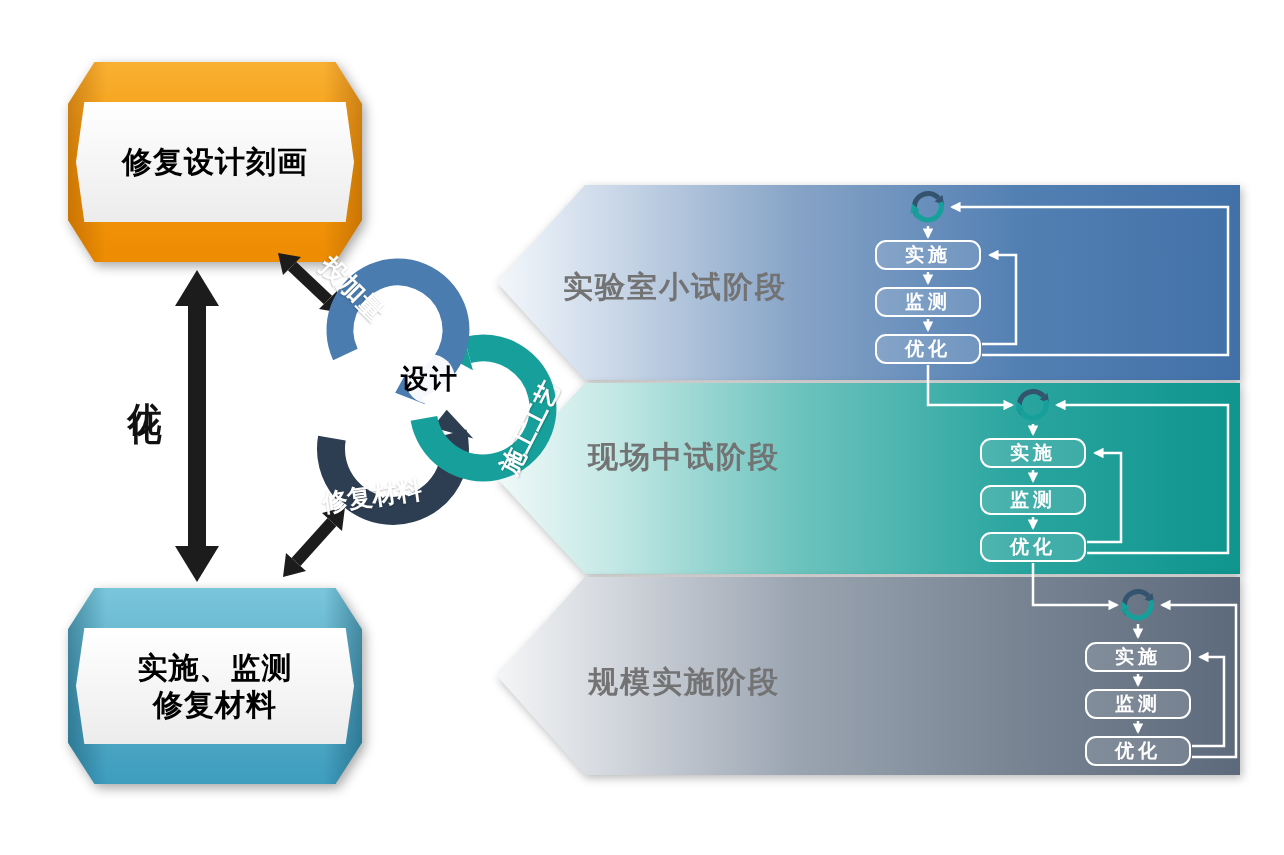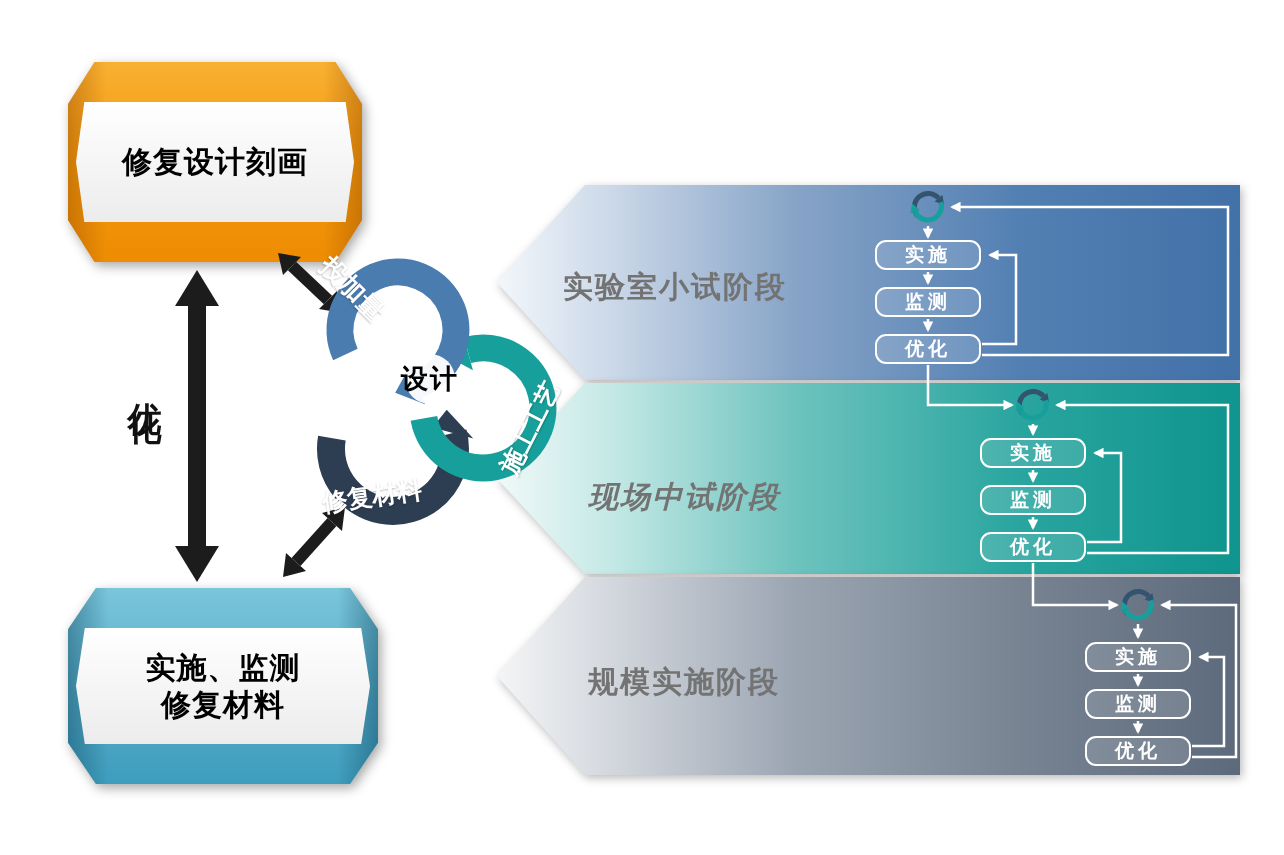--- a/index.html
+++ b/index.html
@@ -11,33 +11,33 @@
   .band-wrap{position:absolute;filter:drop-shadow(2px 3px 5px rgba(0,0,0,0.28));z-index:1;}
   .bw1{left:497px;top:185px;width:743px;height:195px;}
   .bw2{left:497px;top:383px;width:743px;height:191px;}
   .bw3{left:497px;top:577px;width:743px;height:198px;}
   .band{width:100%;height:100%;clip-path:polygon(0 50%,88px 0,100% 0,100% 100%,88px 100%);}
   .band1{background:linear-gradient(90deg,#f3f7fb 0%,#ccd9e9 15%,#87a4c7 40%,#5380b3 70%,#4271a8 100%);}
   .band2{background:linear-gradient(90deg,#f0f9f8 0%,#c5e9e6 15%,#6ec3be 40%,#2aa59f 70%,#0f948e 100%);}
   .band3{background:linear-gradient(90deg,#f4f5f6 0%,#d4d8de 15%,#9ba5b2 40%,#788492 70%,#5d6a7c 100%);}
   .stage-title{position:absolute;font-size:30px;font-weight:800;color:#737373;letter-spacing:2px;z-index:7;}
   .st1{left:563px;top:267px;}
-  .st2{left:588px;top:477px;font-style:italic;}
+  .st2{left:588px;top:437px;}
   .st3{left:588px;top:662px;text-align:right;}
   
   .flow-box{
     position:absolute;width:106px;height:30px;border:2.5px solid #ffffff;border-radius:11px;
     background:rgba(255,255,255,0.13);color:#ffffff;font-size:19px;font-weight:700;
     display:flex;align-items:center;justify-content:center;letter-spacing:4px;
     box-sizing:border-box;z-index:6;
   }
   
   .banner{position:absolute;width:294px;filter:drop-shadow(3px 4px 6px rgba(0,0,0,0.35));z-index:2;}
   .banner-design{left:68px;top:62px;height:200px;}
-  .banner-implement{left:68px;top:588px;height:196px;padding-left:16px;}
+  .banner-implement{left:68px;top:588px;height:196px;}
   .banner .base,.banner .shade{
     position:absolute;inset:0;
     clip-path:polygon(9% 0%,91% 0%,100% 21%,100% 79%,91% 100%,9% 100%,0% 79%,0% 21%);
   }
   .banner-design .base{background:linear-gradient(180deg,#f9b032 0%,#f29a0d 48%,#ee8c03 100%);}
   .banner-design .shade{background:linear-gradient(90deg,rgba(150,75,0,0.42) 0%,rgba(150,75,0,0) 13%,rgba(150,75,0,0) 87%,rgba(150,75,0,0.42) 100%);}
   .banner-implement .base{background:linear-gradient(180deg,#7ac6db 0%,#57abc7 55%,#3e9dbd 100%);}
   .banner-implement .shade{background:linear-gradient(90deg,rgba(8,64,88,0.42) 0%,rgba(8,64,88,0) 13%,rgba(8,64,88,0) 87%,rgba(8,64,88,0.42) 100%);}
   .banner .face{
     position:absolute;left:8px;right:8px;top:40px;bottom:40px;

